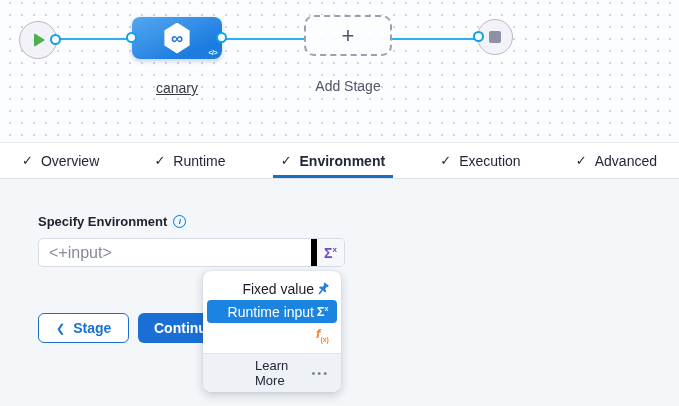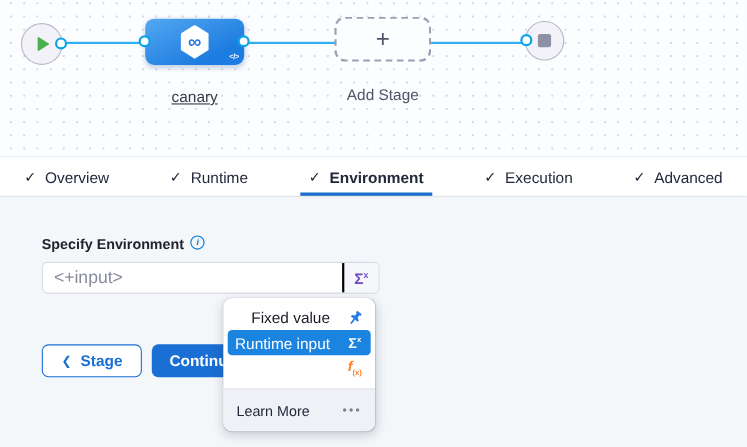--- a/index.html
+++ b/index.html
@@ -76,40 +76,40 @@
     display:flex; align-items:center; gap:8px; padding:0 8px; cursor:pointer;
     font-size:14px; font-weight:500; color:#23273a; border-bottom:3px solid transparent;
     padding-top:3px;
   }
   .tab .check { font-size:13px; font-weight:600; color:#23273a; }
   .tab.active { font-weight:700; border-bottom-color:#1b6dca; }
 
   
   .content { position:absolute; left:0; top:180px; width:679px; height:226px; }
   .field-label-row {
-    position:absolute; left:38px; top:34px; display:flex; gap:6px;
+    position:absolute; left:38px; top:34px; display:flex; align-items:center; gap:6px;
   }
   .field-label { font-size:13px; font-weight:700; color:#22222e; }
   .info-icon {
     width:13px; height:13px; border:1.3px solid #0278d5; border-radius:50%;
     color:#0278d5; font-size:8px; font-weight:bold; font-style:italic;
     display:flex; align-items:center; justify-content:center; cursor:pointer;
   }
   .input-row {
     position:absolute; left:38px; top:58px; width:307px; height:29px;
     background:#fff; border:1px solid #d9dae5; border-radius:5px;
     display:flex; overflow:hidden;
   }
   .runtime-input {
     flex:1; border:none; outline:none; padding:0 10px; font-size:16px;
     color:#878a9d; background:transparent;
     font-family:"Liberation Sans","DejaVu Sans",sans-serif;
   }
   .multitype-btn {
-    width:33px; background:#f6f7fb; border-left:2px solid #000000;
+    width:33px; background:#f6f7fb; border-left:6px solid #000000;
     display:flex; align-items:center; justify-content:center; cursor:pointer;
   }
   .sigma { font-size:14px; font-weight:700; color:#7049c9; line-height:1; }
   .sigma sup { font-size:8px; font-weight:700; }
 
   .btn {
     position:absolute; top:133px; height:30px; border-radius:6px; font-size:14px;
     font-weight:700; display:flex; align-items:center; cursor:pointer;
     font-family:"Liberation Sans","DejaVu Sans",sans-serif;
   }
@@ -125,36 +125,36 @@
 
   
   .menu {
     position:absolute; left:203px; top:91px; width:138px; z-index:10;
     background:#fff; border-radius:8px; overflow:hidden;
     box-shadow:0 3px 10px rgba(40,41,61,.22), 0 0 1px rgba(40,41,61,.2);
   }
   .menu-items { padding:6px 0 7px 0; }
   .menu-item {
     height:23px; margin:0 4px; padding:0 6px; border-radius:4px; cursor:pointer;
-    display:flex; align-items:center; justify-content:flex-end; gap:14px;
+    display:flex; align-items:center; justify-content:flex-end; gap:0;
     font-size:14px; color:#1c1c28;
   }
   .menu-item.selected { background:#1b84e0; color:#fff; }
   .menu-item .mi-icon { width:17px; display:flex; justify-content:center; align-items:center; }
   .pin-svg { width:14px; height:14px; transform:rotate(38deg); }
   .pin-svg path { fill:#2b7de0; }
   .sigma-white { font-size:13px; font-weight:700; color:#fff; line-height:1; }
   .sigma-white sup { font-size:7px; }
   .fx { color:#ff7e27; font-size:13px; font-style:italic; font-weight:600; line-height:1; }
   .fx sub { font-size:7px; font-style:normal; }
   .menu-footer {
     height:39px; background:#eef1f5; border-top:1px solid #e1e4e9;
     display:flex; align-items:center; justify-content:space-between; padding:0 12px;
   }
-  .learn-more { font-size:13px; color:#22273a; cursor:pointer; }
+  .learn-more { font-size:13px; color:#22273a; cursor:pointer;margin-left:40px; }
   .ellipsis { font-size:11px; color:#7d828f; letter-spacing:2px; cursor:pointer; line-height:1; }
 </style>
 </head>
 <body>
 
 <div class="canvas">
   <div class="edge seg1"></div>
   <div class="edge seg2"></div>
 
   <div class="start-node">

